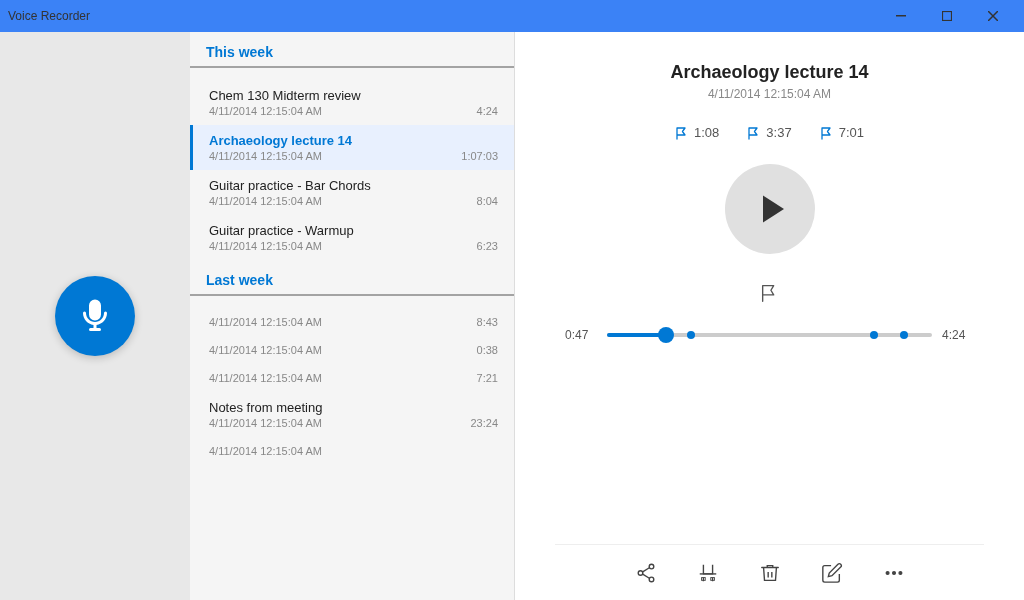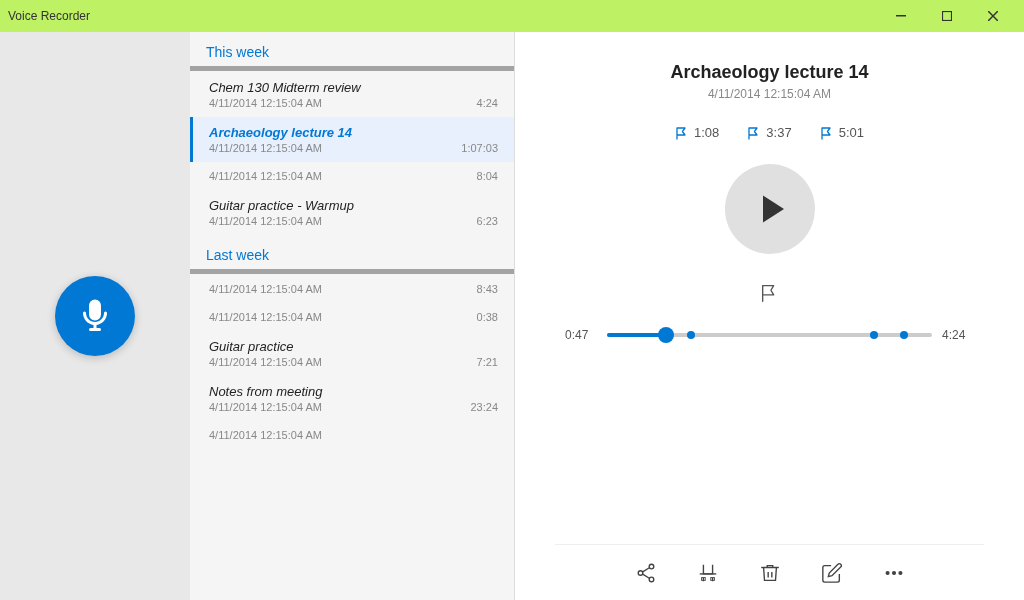--- a/index.html
+++ b/index.html
@@ -8,21 +8,21 @@
       background: #f0f0f0;
       width: 1024px;
       height: 600px;
       overflow: hidden;
       display: flex;
       flex-direction: column;
     }
 
     
     .titlebar {
-      background: #bef264;
+      background: #3b82f6;
       display: flex;
       align-items: center;
       justify-content: space-between;
       padding: 0 8px;
       height: 32px;
       flex-shrink: 0;
     }
     .titlebar-title {
       font-size: 12px;
       color: #333;
@@ -83,44 +83,43 @@
     .recording-list {
       width: 325px;
       background: #f5f5f5;
       border-right: 1px solid #ddd;
       overflow-y: auto;
       flex-shrink: 0;
     }
     .section-header {
       padding: 12px 16px 6px 16px;
       font-size: 14px;
-      font-weight: 400;
+      font-weight: 700;
       color: #0078d4;
-      border-bottom: 5px solid #a3a3a3;
-      margin-bottom: 1px;
+      border-bottom: 2px solid #a3a3a3;
+      margin-bottom: 12px;
     }
     .recording-item {
       padding: 8px 16px;
       cursor: pointer;
       border-left: 3px solid transparent;
       background: #f5f5f5;
     }
     .recording-item.active {
       border-left: 3px solid #0078d4;
       background: #e8f0fe;
     }
     .recording-item.active .item-title {
       color: #0078d4;
       font-weight: 600;
     }
     .item-title {
       font-size: 13px;
       color: #222;
       margin-bottom: 2px;
-      font-style: italic;
     }
     .item-meta {
       display: flex;
       justify-content: space-between;
       font-size: 11px;
       color: #888;
     }
     .item-date { color: #888; }
     .item-duration { color: #888; }
 
@@ -333,20 +332,21 @@
         </div>
       </div>
       <div class="recording-item active">
         <div class="item-title">Archaeology lecture 14</div>
         <div class="item-meta">
           <span class="item-date">4/11/2014 12:15:04 AM</span>
           <span class="item-duration">1:07:03</span>
         </div>
       </div>
       <div class="recording-item">
+        <div class="item-title">Guitar practice - Bar Chords</div>
         <div class="item-meta">
           <span class="item-date">4/11/2014 12:15:04 AM</span>
           <span class="item-duration">8:04</span>
         </div>
       </div>
       <div class="recording-item">
         <div class="item-title">Guitar practice - Warmup</div>
         <div class="item-meta">
           <span class="item-date">4/11/2014 12:15:04 AM</span>
           <span class="item-duration">6:23</span>
@@ -359,21 +359,20 @@
           <span class="item-duration">8:43</span>
         </div>
       </div>
       <div class="recording-item">
         <div class="item-meta">
           <span class="item-date">4/11/2014 12:15:04 AM</span>
           <span class="item-duration">0:38</span>
         </div>
       </div>
       <div class="recording-item">
-        <div class="item-title">Guitar practice</div>
         <div class="item-meta">
           <span class="item-date">4/11/2014 12:15:04 AM</span>
           <span class="item-duration">7:21</span>
         </div>
       </div>
       <div class="recording-item">
         <div class="item-title">Notes from meeting</div>
         <div class="item-meta">
           <span class="item-date">4/11/2014 12:15:04 AM</span>
           <span class="item-duration">23:24</span>
@@ -407,21 +406,21 @@
       </svg>
     </span>
     <span>3:37</span>
         </div>
         <div class="marker">
           <span class="marker-flag">
       <svg viewBox="0 0 14 14">
         <path d="M2 13V2M2 2h8l-2.5 3.5L10 9H2" stroke="#0078d4" stroke-width="1.3" fill="none" stroke-linejoin="round" stroke-linecap="round"></path>
       </svg>
     </span>
-    <span>5:01</span>
+    <span>7:01</span>
         </div>
       </div>
 
     <div class="play-area">
       <button class="play-btn">
         <svg viewBox="0 0 24 24">
           <polygon points="6,3 20,12 6,21" fill="#333"></polygon>
         </svg>
       </button>
     </div>

